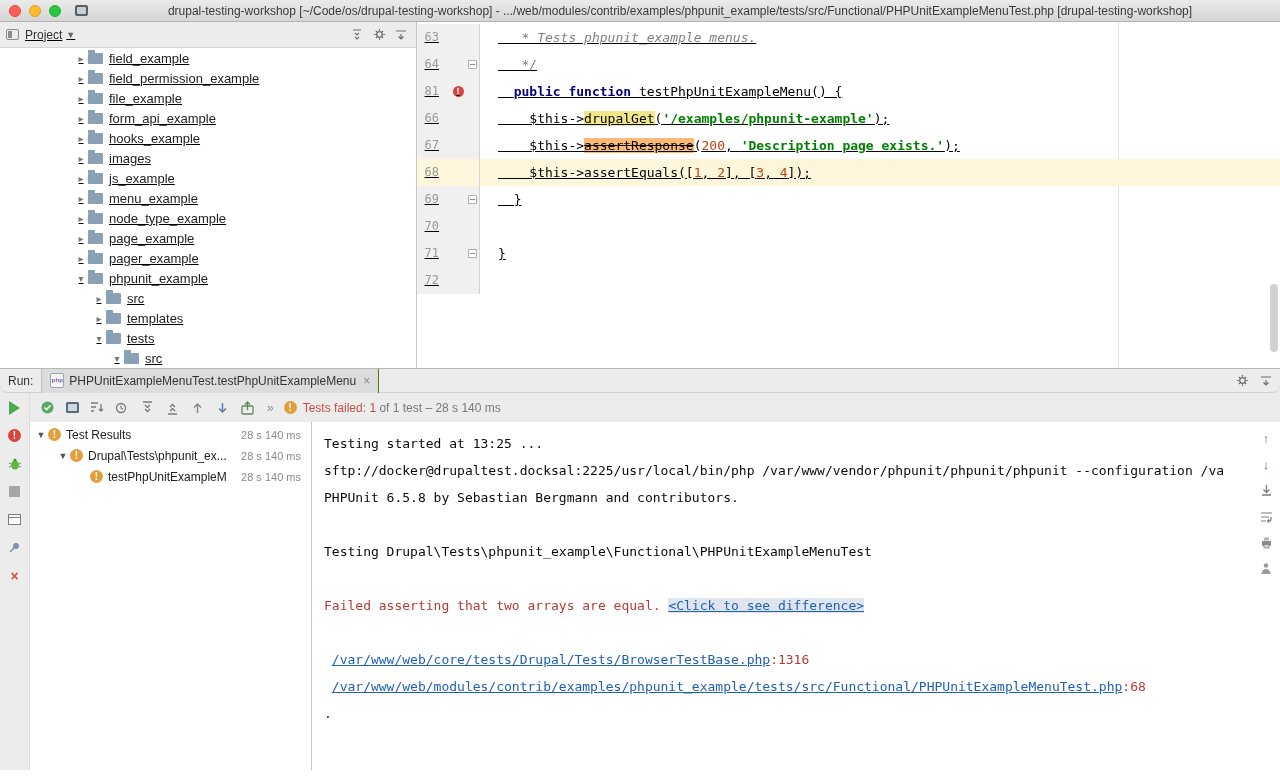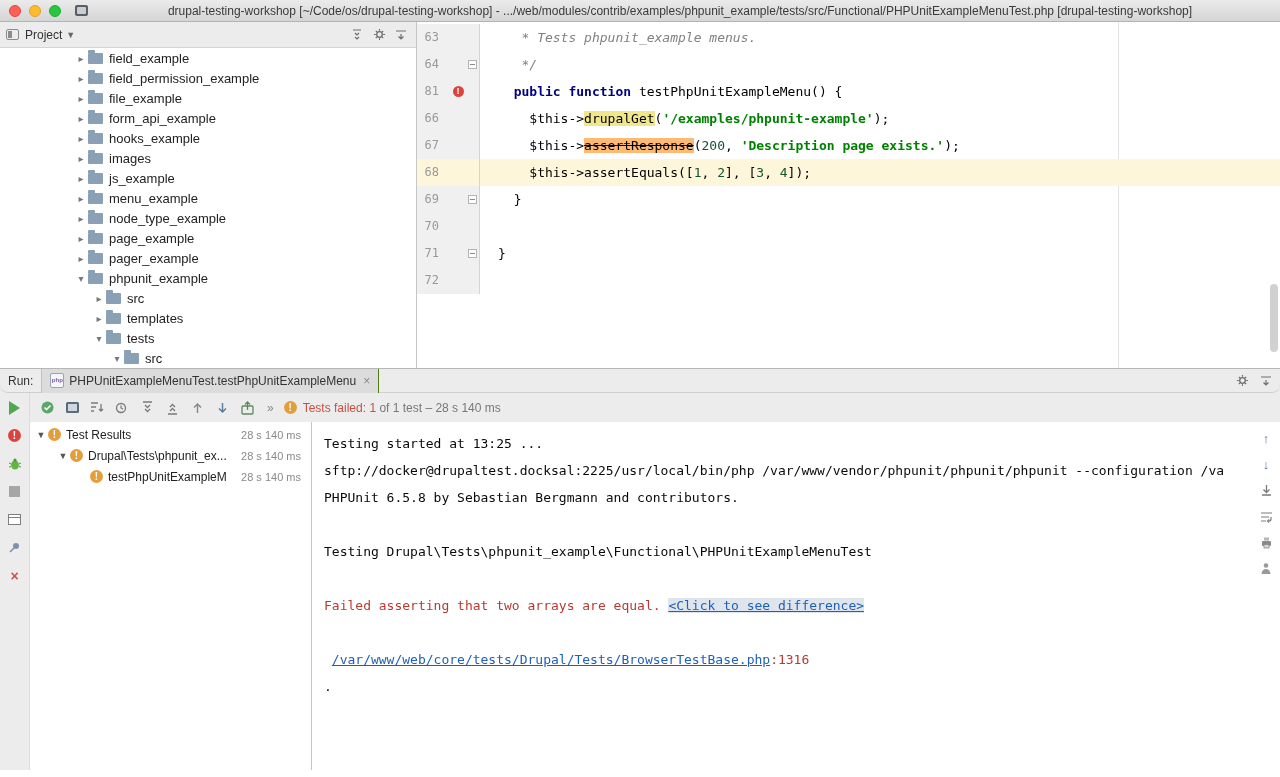--- a/index.html
+++ b/index.html
@@ -15,21 +15,21 @@
   .light.red    { background:#ff5f57; border:1px solid #e0443e; }
   .light.yellow { background:#febb2e; border:1px solid #dea123; }
   .light.green  { background:#2ac63f; border:1px solid #1faf30; }
   .doc-icon { width:13px; height:11px; background:#5a5f66; border-radius:2px; margin-left:14px;
               position:relative; }
   .doc-icon::after { content:''; position:absolute; inset:2px; background:#c9ced4; border-radius:1px; }
   .title-text { position:absolute; left:90px; right:10px; text-align:center; font-size:12px;
                 color:#3a3a3a; white-space:nowrap; overflow:hidden; text-overflow:ellipsis; }
 
   
-  .main { flex:0 0 346px; height:346px; display:flex; }
+  .main { flex:0 0 346px; height:346px; display:flex;text-decoration:underline; }
 
   
   .project-panel { width:417px; flex:0 0 417px; border-right:1px solid #c6c6c6;
                    display:flex; flex-direction:column; background:#fff; }
   .project-header { height:26px; flex:0 0 26px; background:#ececec; border-bottom:1px solid #d4d4d4;
                     display:flex; align-items:center; font-size:12px; color:#333; padding:0 6px; }
   .pp-tool-icon { width:13px; height:11px; border:1px solid #8c8c8c; border-radius:2px; margin-right:6px; position:relative; }
   .pp-tool-icon::after { content:''; position:absolute; left:1px; top:1px; bottom:1px; width:4px; background:#8c8c8c; }
   .pp-caret { font-size:9px; color:#666; margin-left:4px; }
   .ph-spacer { flex:1; }
@@ -58,21 +58,21 @@
   .fslot { width:12px; display:flex; align-items:center; justify-content:center; }
   .gicon { width:11px; height:11px; border-radius:50%; background:#d9443f; color:#fff;
            font:bold 9px/11px "Liberation Sans",sans-serif; text-align:center; display:inline-block; }
   .fold { width:9px; height:9px; border:1px solid #b3b3b3; background:#fff; position:relative; display:inline-block; }
   .fold::after { content:''; position:absolute; left:1px; right:1px; top:3px; height:1px; background:#8a8a8a; }
   .ed-code { flex:1; white-space:pre; font:13px/27px "DejaVu Sans Mono",monospace; color:#000; padding-left:18px; }
   .tok-comment { color:#808080; font-style:italic; }
   .tok-keyword { color:#000080; font-weight:bold; }
   .tok-plain { color:#000; }
   .tok-string { color:#008000; font-weight:bold; }
-  .tok-number { color:#14532d; }
+  .tok-number { color:#c2410c; }
   .tok-warn { background:#f0e68c; }
   .tok-deprecated { background:#fdba74; text-decoration:line-through; }
   .ed-scroll-thumb { position:absolute; right:2px; top:262px; width:8px; height:68px;
                      background:rgba(0,0,0,0.18); border-radius:4px; }
 
   
   .run-panel { flex:1; border-top:1px solid #b6b6b6; display:flex; flex-direction:column; background:#ececec; }
   .run-tabbar { height:24px; flex:0 0 24px; background:#ececec; border-bottom:1px solid #d0d0d0;
                 display:flex; align-items:center; font-size:12px; color:#333;border-radius:8px; }
   .run-label { padding:0 8px 0 8px; }
@@ -491,20 +491,21 @@
           <div class="console" id="console">
               <div class="console-line"><span class="c-plain">Testing started at 13:25 ...</span></div>
               <div class="console-line"><span class="c-plain">sftp://docker@drupaltest.docksal:2225/usr/local/bin/php /var/www/vendor/phpunit/phpunit/phpunit --configuration /va</span></div>
               <div class="console-line"><span class="c-plain">PHPUnit 6.5.8 by Sebastian Bergmann and contributors.</span></div>
               <div class="console-line"></div>
               <div class="console-line"><span class="c-plain">Testing Drupal\Tests\phpunit_example\Functional\PHPUnitExampleMenuTest</span></div>
               <div class="console-line"></div>
               <div class="console-line"><span class="c-error">Failed asserting that two arrays are equal. </span><span class="c-diff-link">&lt;Click to see difference&gt;</span></div>
               <div class="console-line"></div>
               <div class="console-line"><span class="c-plain"> </span><span class="c-link">/var/www/web/core/tests/Drupal/Tests/BrowserTestBase.php</span><span class="c-error">:1316</span></div>
+              <div class="console-line"><span class="c-plain"> </span><span class="c-link">/var/www/web/modules/contrib/examples/phpunit_example/tests/src/Functional/PHPUnitExampleMenuTest.php</span><span class="c-error">:68</span></div>
               <div class="console-line"><span class="c-plain">.</span></div>
             </div>
           <div class="console-strip">
             <span class="cs-icon">↑</span>
             <span class="cs-icon">↓</span>
             <span class="cs-icon gray">
               <svg width="13" height="13" viewBox="0 0 13 13">
                   <path d="M6.5 1v7M3.5 5.5L6.5 8.5 9.5 5.5M2 11h9" stroke="#7a7a7a" fill="none" stroke-width="1.3"></path>
                 </svg>
             </span>

